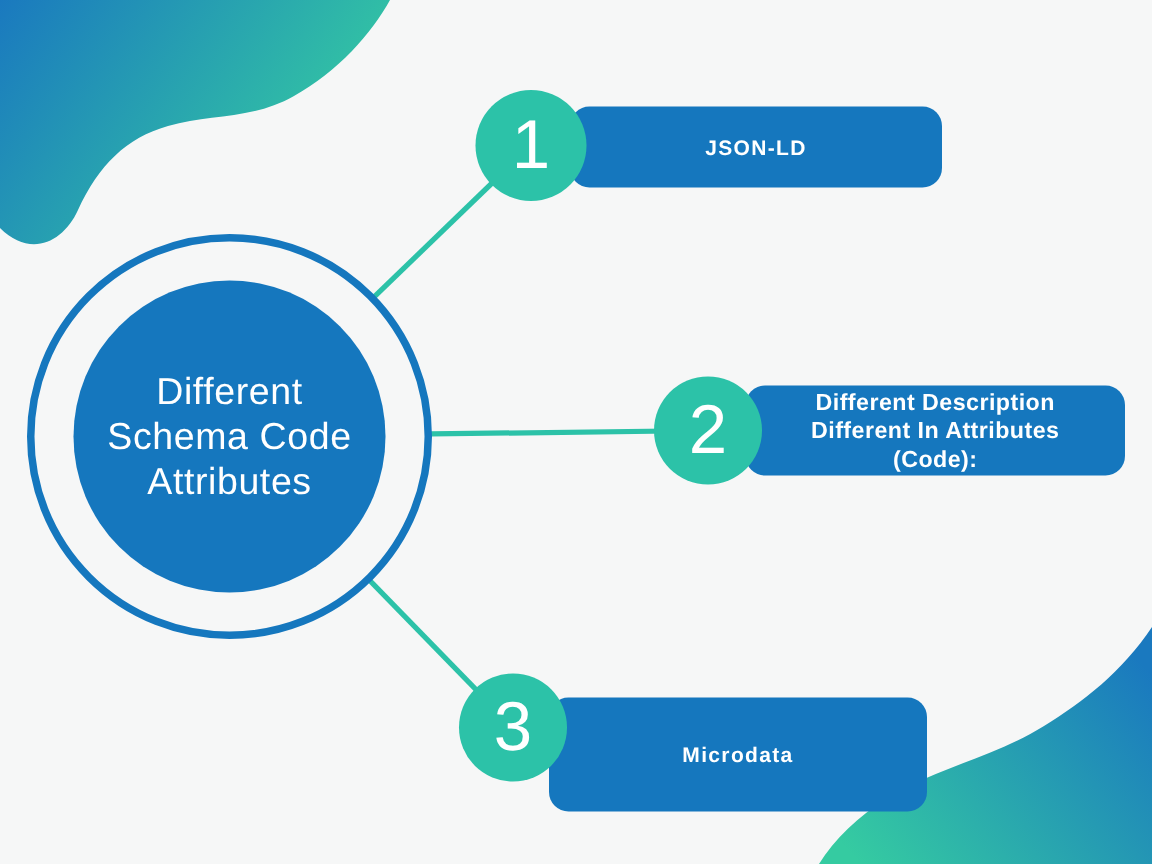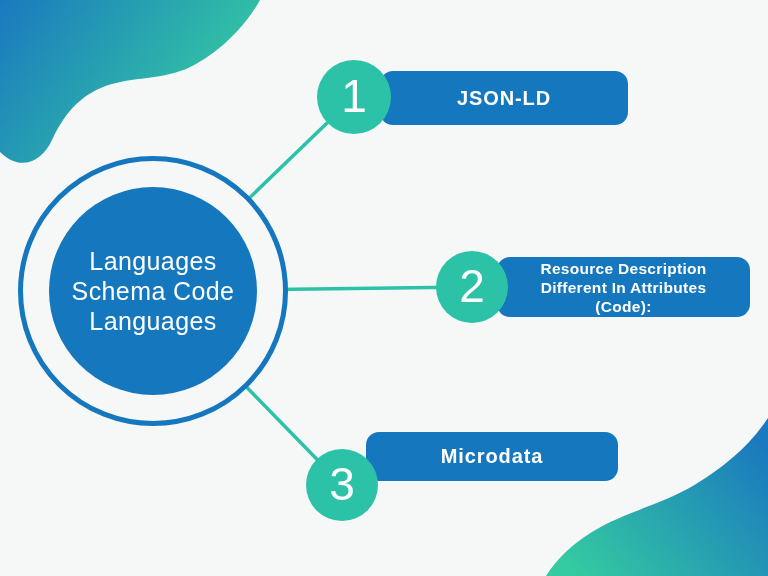--- a/index.html
+++ b/index.html
@@ -80,25 +80,25 @@
   }
   .box1 {
     left: 380px; top: 71px;
     width: 248px; height: 54px;
   }
   .box2 {
     left: 497px; top: 257px;
     width: 253px; height: 60px;
   }
   .box3 {
-    left: 366px; top: 432px;
-    width: 252px; height: 49px;
+    left: 366px; top: 465px;
+    width: 252px; height: 76px;
   }
   .label-lg {
-    font-size: 20px;
+    font-size: 14px;
     font-weight: 600;
     letter-spacing: 0.9px;
   }
   .label-sm {
     font-size: 15.5px;
     line-height: 19px;
     font-weight: 600;
     letter-spacing: 0.3px;
   }
   
@@ -144,32 +144,32 @@
     <path fill="url(#grad-br)" d="M 768 418 C 748 448 722 468 696 484 C 664 504 624 512 592 532 C 572 544 556 560 546 576 L 768 576 Z"></path>
 
     <line class="connector" x1="153" y1="291" x2="354" y2="97"></line>
     <line class="connector" x1="153" y1="291" x2="472" y2="287"></line>
     <line class="connector" x1="153" y1="291" x2="342" y2="485"></line>
   </svg>
 
   <div class="outer-ring"></div>
 
   <div class="inner-circle">
-    <div class="center-title">Languages Schema Code Languages</div>
+    <div class="center-title">Different Schema Code Attributes</div>
   </div>
 
   <div class="label-box box1">
     <span class="line label-lg">JSON-LD</span>
   </div>
   <div class="num-circle c1">
     <span class="num">1</span>
   </div>
 
   <div class="label-box box2">
-    <span class="line label-sm">Resource Description</span>
+    <span class="line label-sm">Different Description</span>
     <span class="line label-sm">Different In Attributes</span>
     <span class="line label-sm">(Code):</span>
   </div>
   <div class="num-circle c2">
     <span class="num">2</span>
   </div>
 
   <div class="label-box box3">
     <span class="line label-lg">Microdata</span>
   </div>

